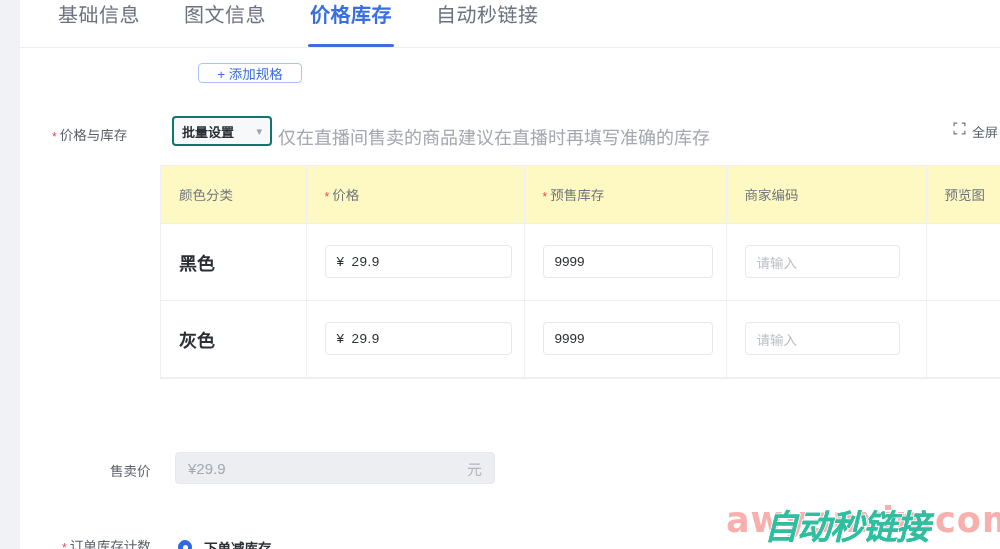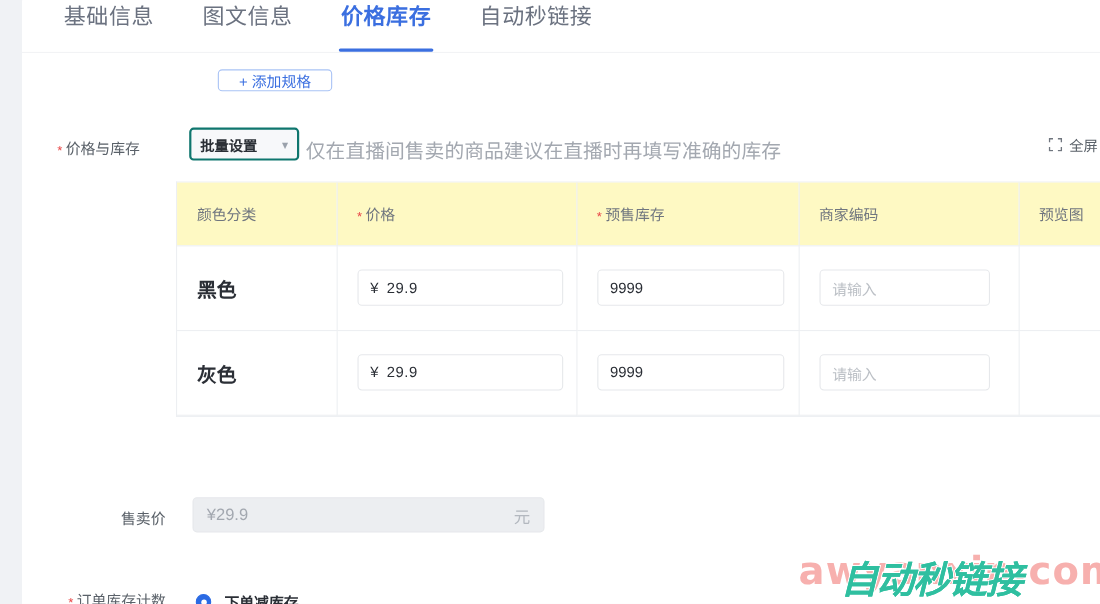--- a/index.html
+++ b/index.html
@@ -88,21 +88,21 @@
   }
   .batch-select .caret { margin-left: auto; color: #9aa1ab; font-size: 11px; }
 
   .hint {
     position: absolute; left: 258px; top: 75px;
     font-size: 18px; color: #a3a8b0; white-space: nowrap;
   }
 
   .fullscreen {
     position: absolute; right: 12px; top: 74px;
-    display: flex; align-items: center; gap: 6px;
+    display: flex; align-items: flex-start; gap: 6px;
     font-size: 13px; color: #5a6169;
     cursor: pointer;
   }
   .fs-icon { width: 13px; height: 13px; display: block; }
 
   
   .table {
     position: absolute; left: 140px; top: 117px;
     width: 870px;
     border: 1px solid #edeff2;

